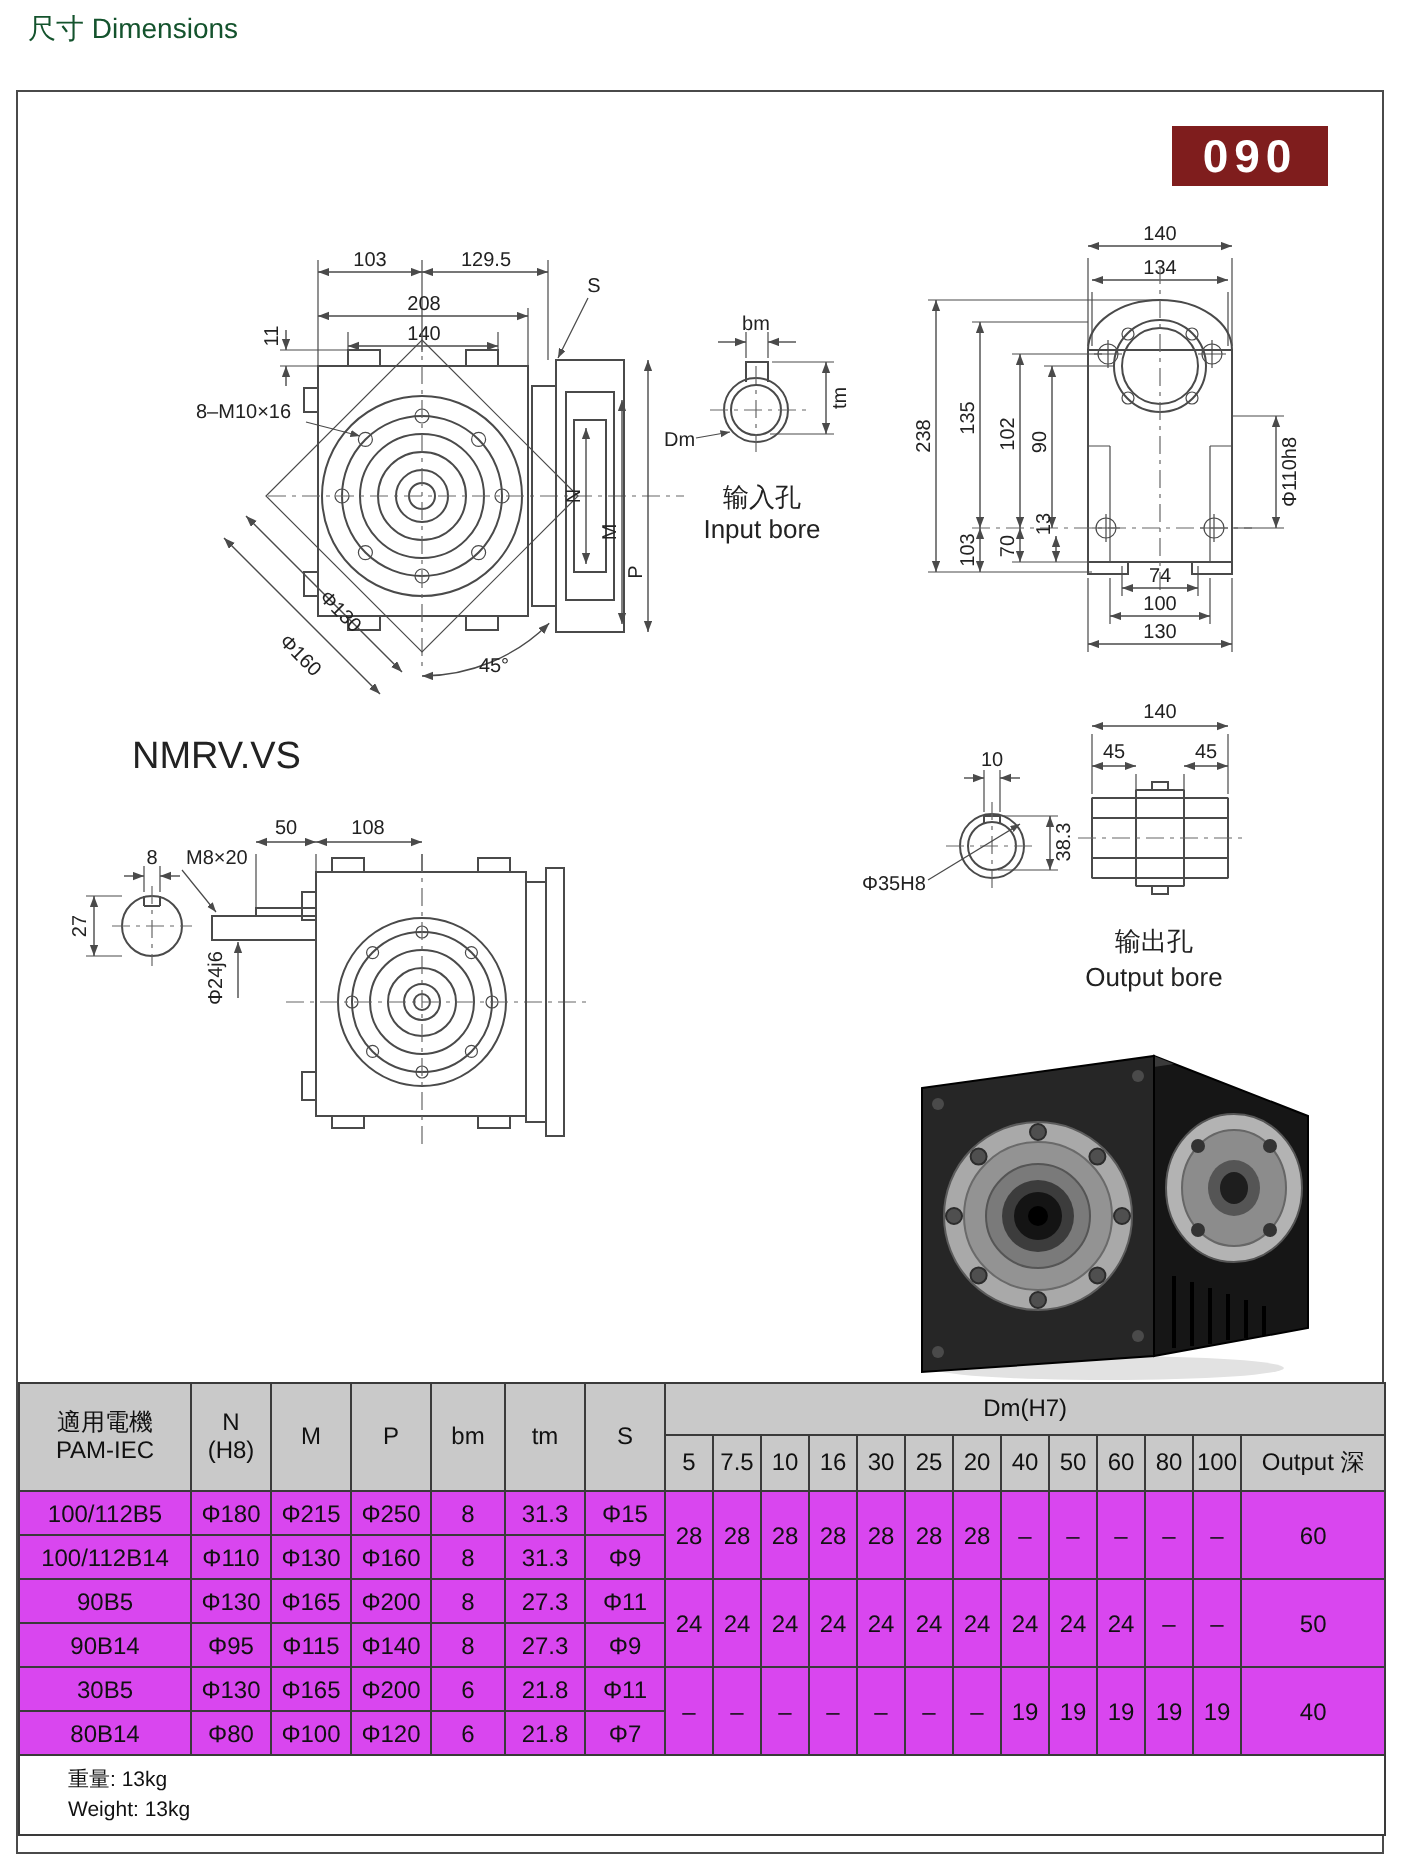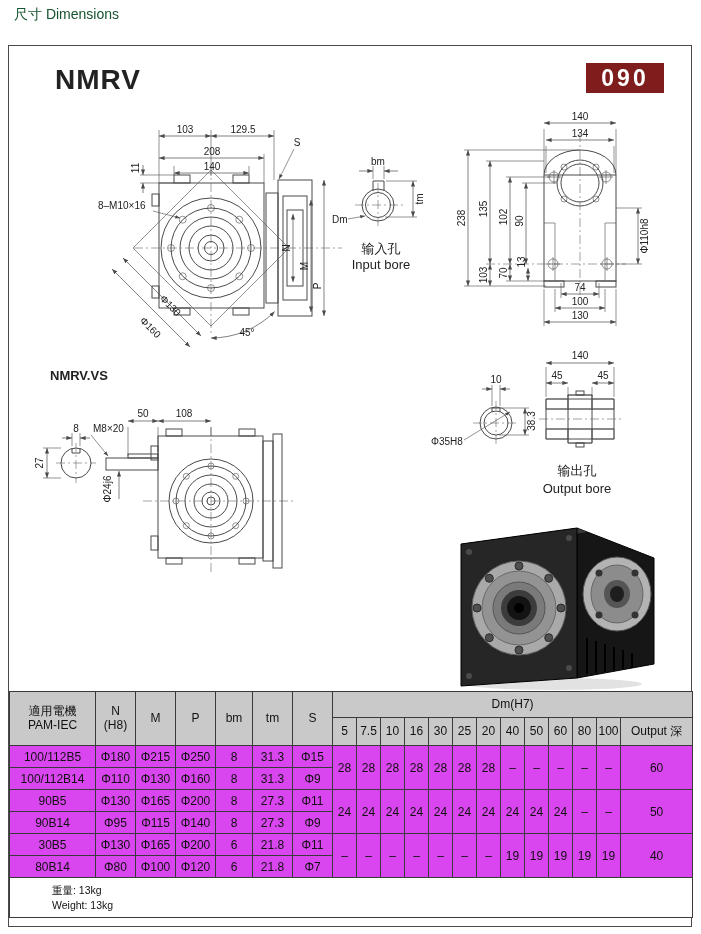--- a/index.html
+++ b/index.html
@@ -2,47 +2,46 @@
 <html><head>
 <meta charset="utf-8">
 <style>
   html,body{margin:0;padding:0}
   body{width:701px;height:934px;background:#fff;position:relative;
        font-family:"Liberation Sans",sans-serif;color:#222;overflow:hidden}
   .abs{position:absolute}
   #doc-title{left:14px;top:6px;font-size:14px;color:#14532d}
   #page{left:8px;top:45px;width:682px;height:880px;border:1px solid #4a4a4a;position:absolute}
   #model-title{left:46px;top:18px;font-size:28px;font-weight:bold;letter-spacing:1px}
-  #vs-title{left:41px;top:322px;font-size:13px;font-weight:bold}
+  #vs-title{left:57px;top:322px;font-size:19px;font-weight:normal}
   #size-badge{left:577px;top:17px;width:78px;height:30px;background:#7f1d1d;color:#fff;
               font-size:23px;font-weight:bold;text-align:center;line-height:30px;letter-spacing:3px}
   svg{position:absolute;overflow:visible}
   svg text{font-family:"Liberation Sans",sans-serif;font-size:10px;fill:#222;text-anchor:middle}
   svg text.cap{font-size:13px}
   svg text.st{text-anchor:start}
   .ln{stroke:#4a4a4a;stroke-width:1;fill:none}
   .tn{stroke:#4a4a4a;stroke-width:.6;fill:none}
   .dm{stroke:#4a4a4a;stroke-width:.7;fill:none}
   .cl{stroke:#666;stroke-width:.6;fill:none;stroke-dasharray:9 3 2 3}
   table{position:absolute;left:0;top:645px;width:682px;border-collapse:collapse;table-layout:fixed;
         font-size:12px;color:#111;background:#d946ef}
   th,td{border:1px solid #3a3a3a;text-align:center;padding:0;overflow:hidden}
   th{background:#c9c9c9;font-weight:normal;font-size:12px;line-height:1.15}
   .br{height:22px}
   .hr1{height:26px}.hr2{height:28px}
-  td.note{text-align:left;padding:5px 0 5px 42px;font-size:10.5px;line-height:1.4;background:#fff}
+  td.note{text-align:left;padding:5px 0 5px 24px;font-size:10.5px;line-height:1.4;background:#fff}
 </style>
 </head>
 <body>
 
 <div id="doc-title" class="abs">尺寸 Dimensions</div>
 
 <div id="page">
 
-  <div id="model-title" class="abs">NMRV</div>
   <div id="size-badge" class="abs">090</div>
 
   <svg style="left:87px;top:70px" width="250" height="258" viewBox="0 0 250 258">
     <defs>
         <marker id="a1" markerWidth="9" markerHeight="7" refX="8" refY="3" orient="auto-start-reverse">
           <path d="M0,0L8,3L0,6z" fill="#4a4a4a"></path>
         </marker>
       </defs>
 
     <path class="tn" d="M63,14V67 M115,14V60 M178,14V64 M168,38V67 M78,50V59 M153,50V59"></path>

